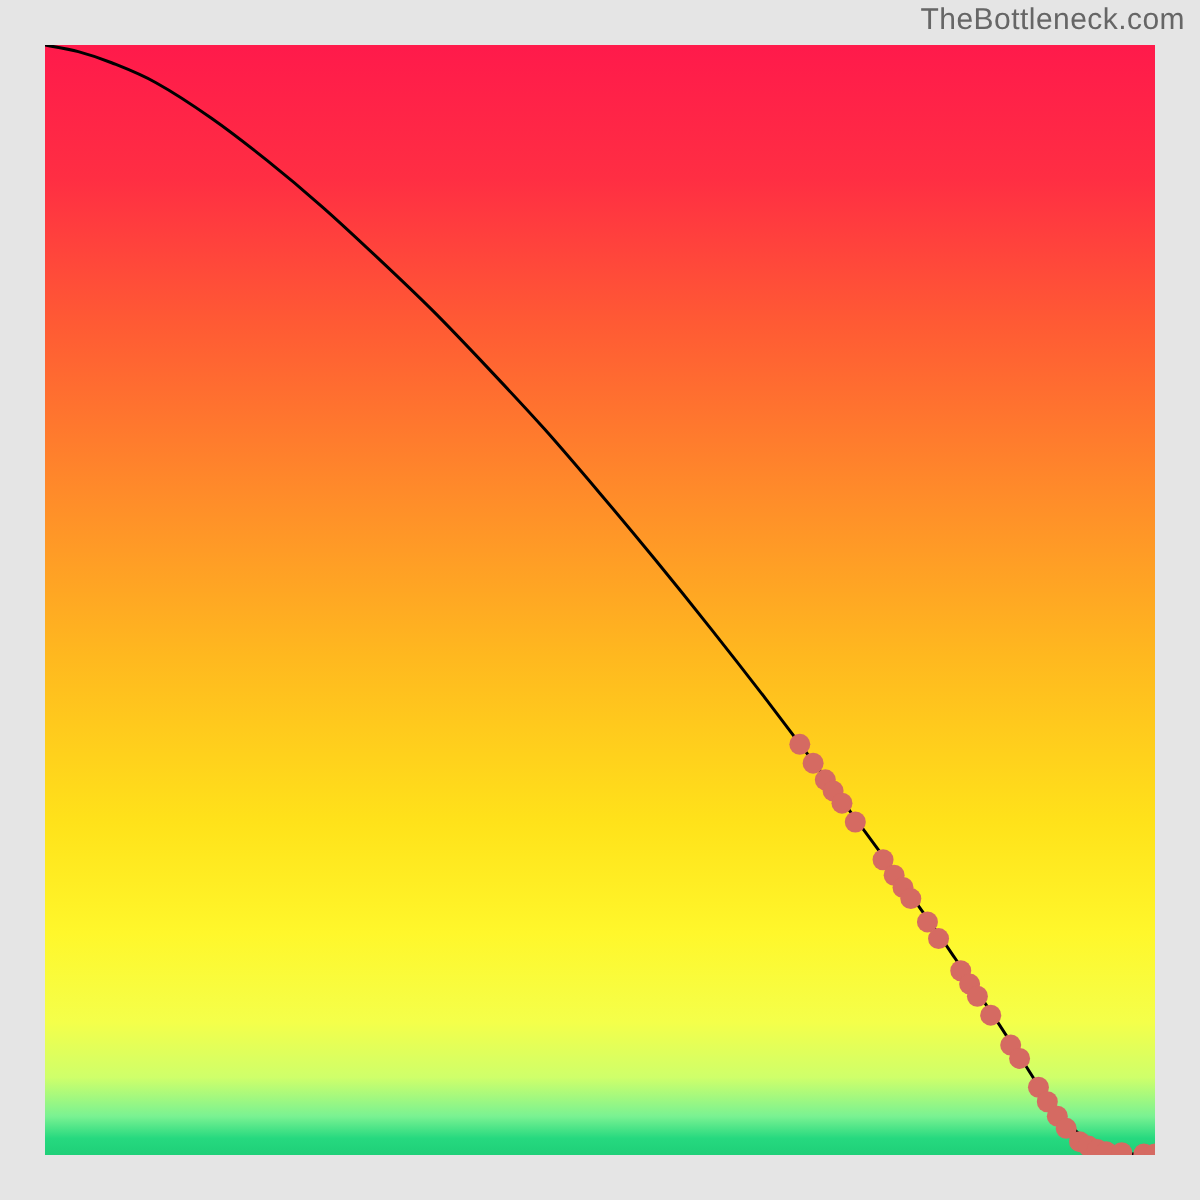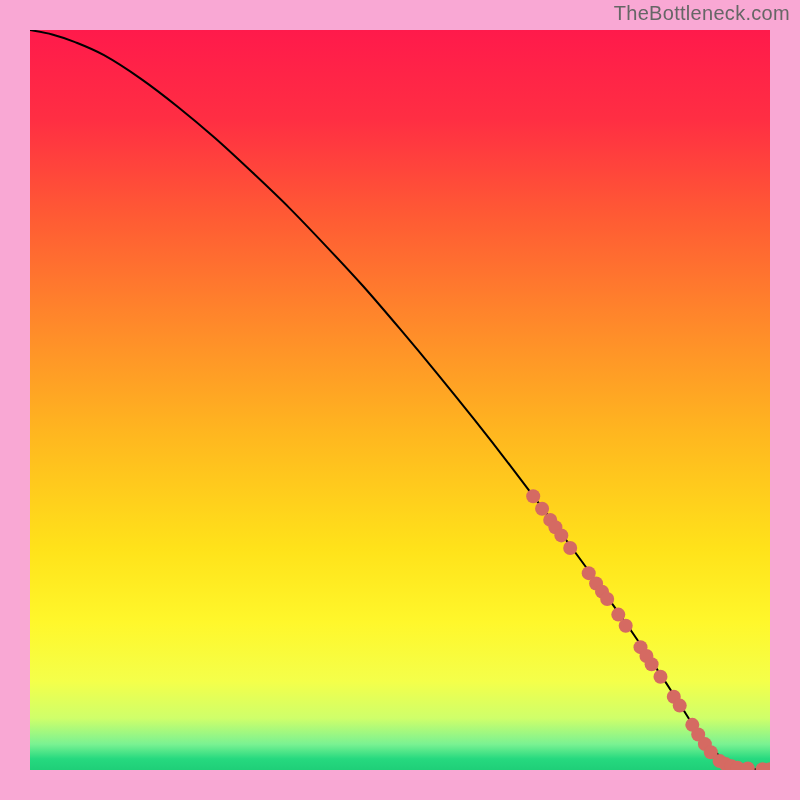--- a/index.html
+++ b/index.html
@@ -8,21 +8,21 @@
     width: 800px;
     height: 800px;
     background: #000;
     overflow: hidden;
     font-family: Arial, Helvetica, sans-serif;
   }
   .stage {
     position: relative;
     width: 800px;
     height: 800px;
-    background: #f9a8d4;
+    background: #e5e5e5;
   }
   .watermark {
     position: absolute;
     top: 2px;
     right: 10px;
     color: #666;
     font-size: 20px;
     font-weight: 500;
     letter-spacing: 0.3px;
     user-select: none;

